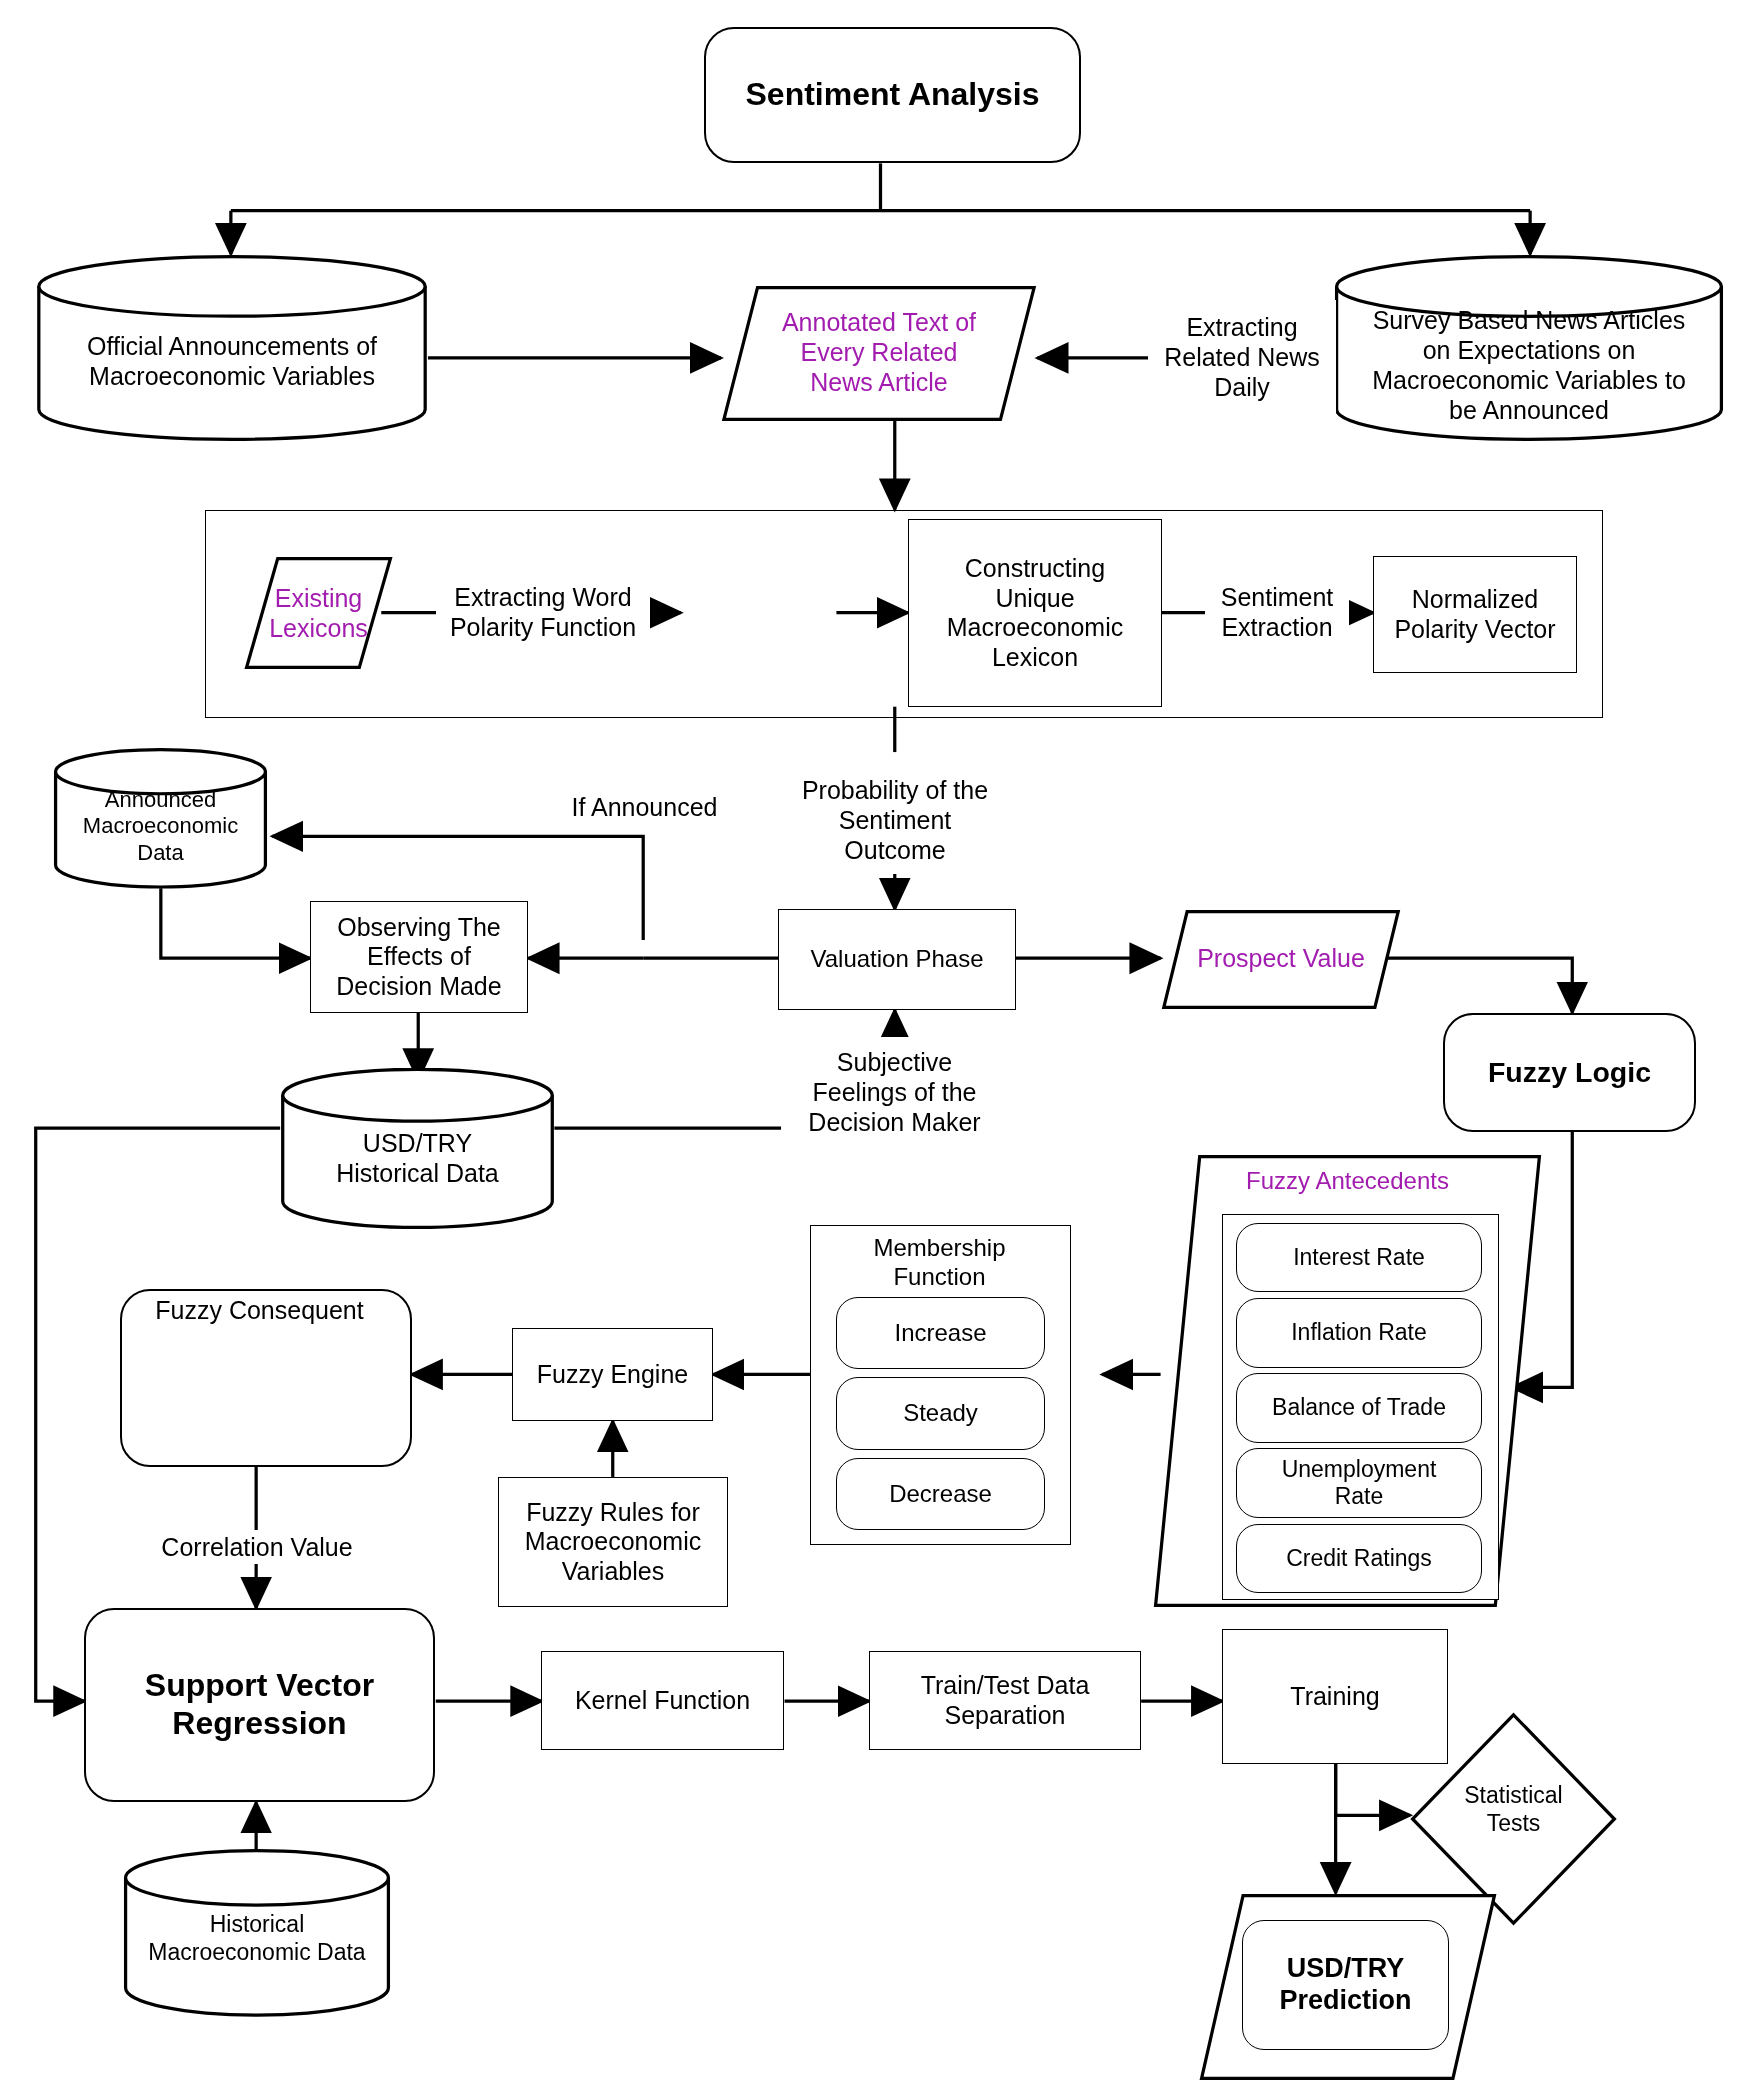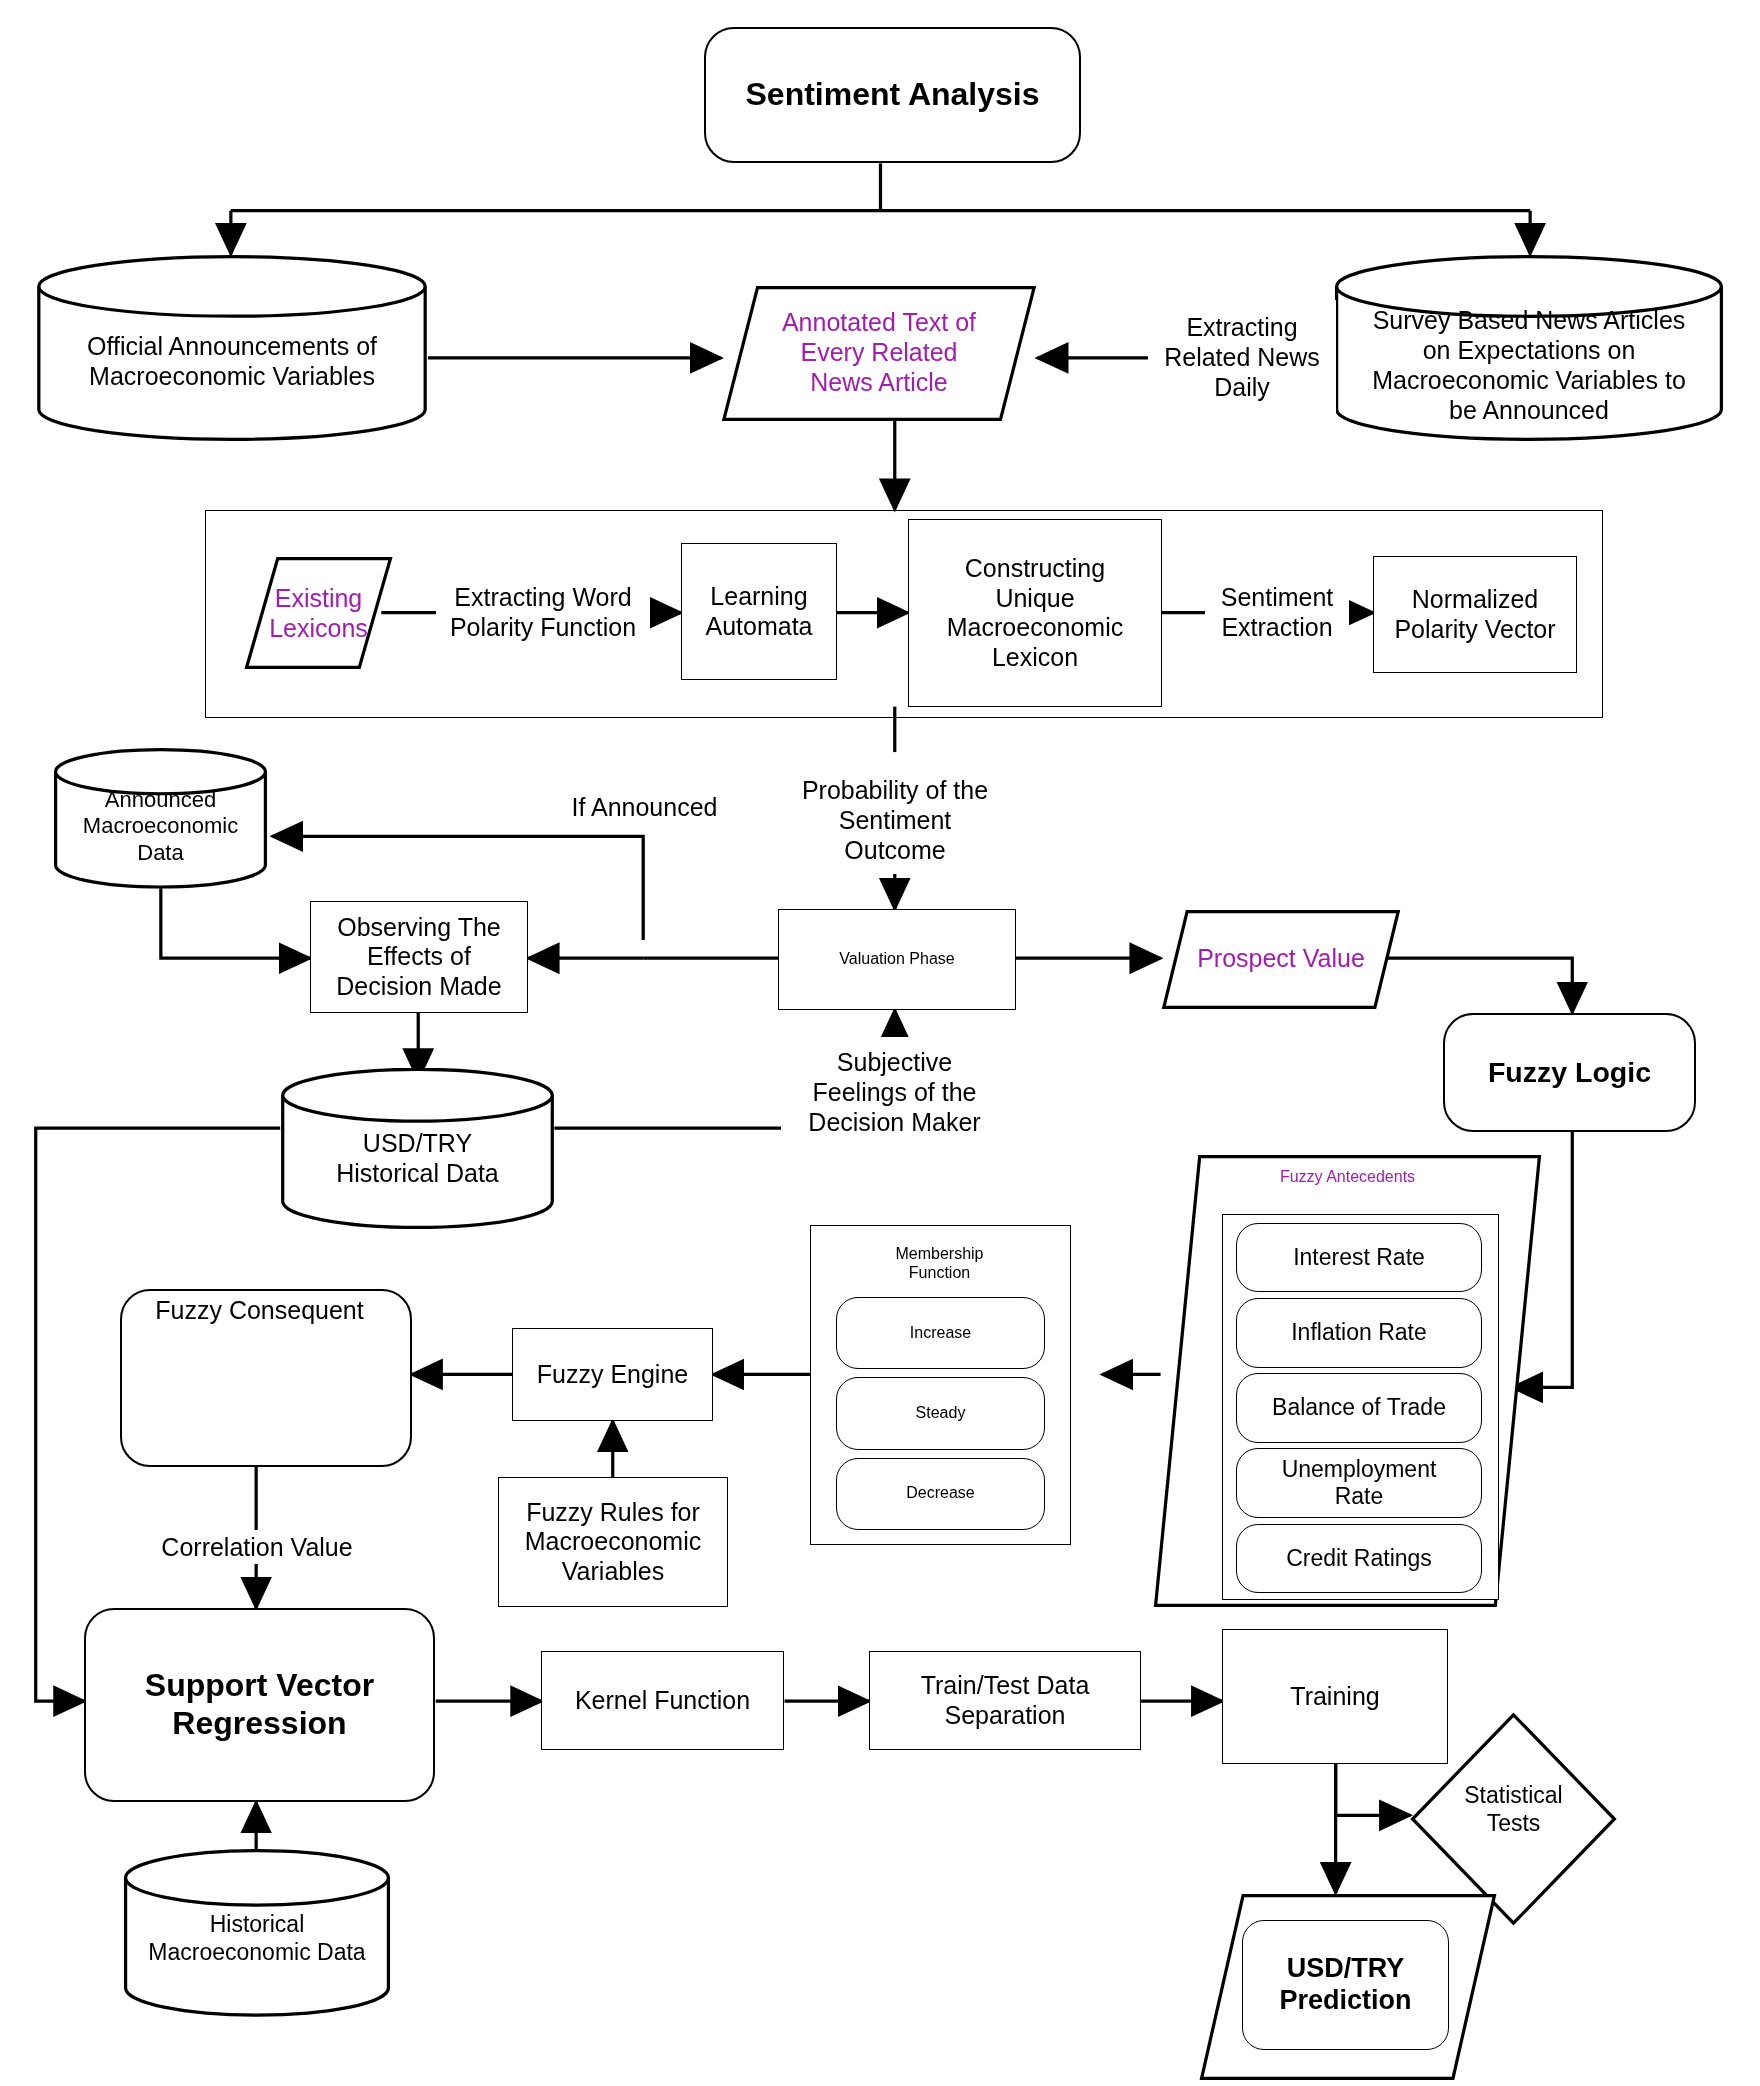--- a/index.html
+++ b/index.html
@@ -17,21 +17,21 @@
   .cyl svg{display:block;}
   .cyl .cyltext{position:absolute;left:0;right:0;text-align:center;color:#000;line-height:1.2;}
   .para{position:absolute;}
   .para svg{display:block;}
   .para .ptext{position:absolute;left:0;right:0;text-align:center;color:#a21caf;line-height:1.2;}
   .dia{position:absolute;}
   .dia .dtext{position:absolute;left:0;right:0;text-align:center;color:#000;line-height:1.2;}
   .f34{font-size:22px;}
   .f36{font-size:23px;}
   .f38{font-size:25px;}
-  .f40{font-size:16px;}
+  .f40{font-size:24px;}
   .f44{font-size:28.5px;}
   .f50{font-size:32px;}
 </style>
 </head>
 <body>
 
 <div id="stage">
 
   <svg id="wires" viewBox="0 0 2716 3219">
     <defs>
@@ -152,24 +152,20 @@
     <svg width="149" height="114" viewBox="0 0 230 176">
       <path d="M52,4 L226,4 L178,172 L4,172 z" fill="#fff" stroke="#000" stroke-width="5"></path>
     </svg>
     <div class="ptext f38" style="top:27px;white-space:pre-line">Existing
 Lexicons</div>
   </div>
 
   <div class="lbl f38" style="left:436px;top:577px;width:214px;height:70px;white-space:pre-line">Extracting Word
 Polarity Function</div>
 
-  <div class="node rect f38" style="left:681px;top:543px;width:156px;height:137px;">
-    <span style="white-space:pre-line">Learning
-Automata</span>
-  </div>
 
   <div class="node rect f38" style="left:908px;top:519px;width:254px;height:188px;">
     <span style="white-space:pre-line">Constructing
 Unique
 Macroeconomic
 Lexicon</span>
   </div>
 
   <div class="lbl f38" style="left:1205px;top:577px;width:144px;height:70px;white-space:pre-line">Sentiment
 Extraction</div>

